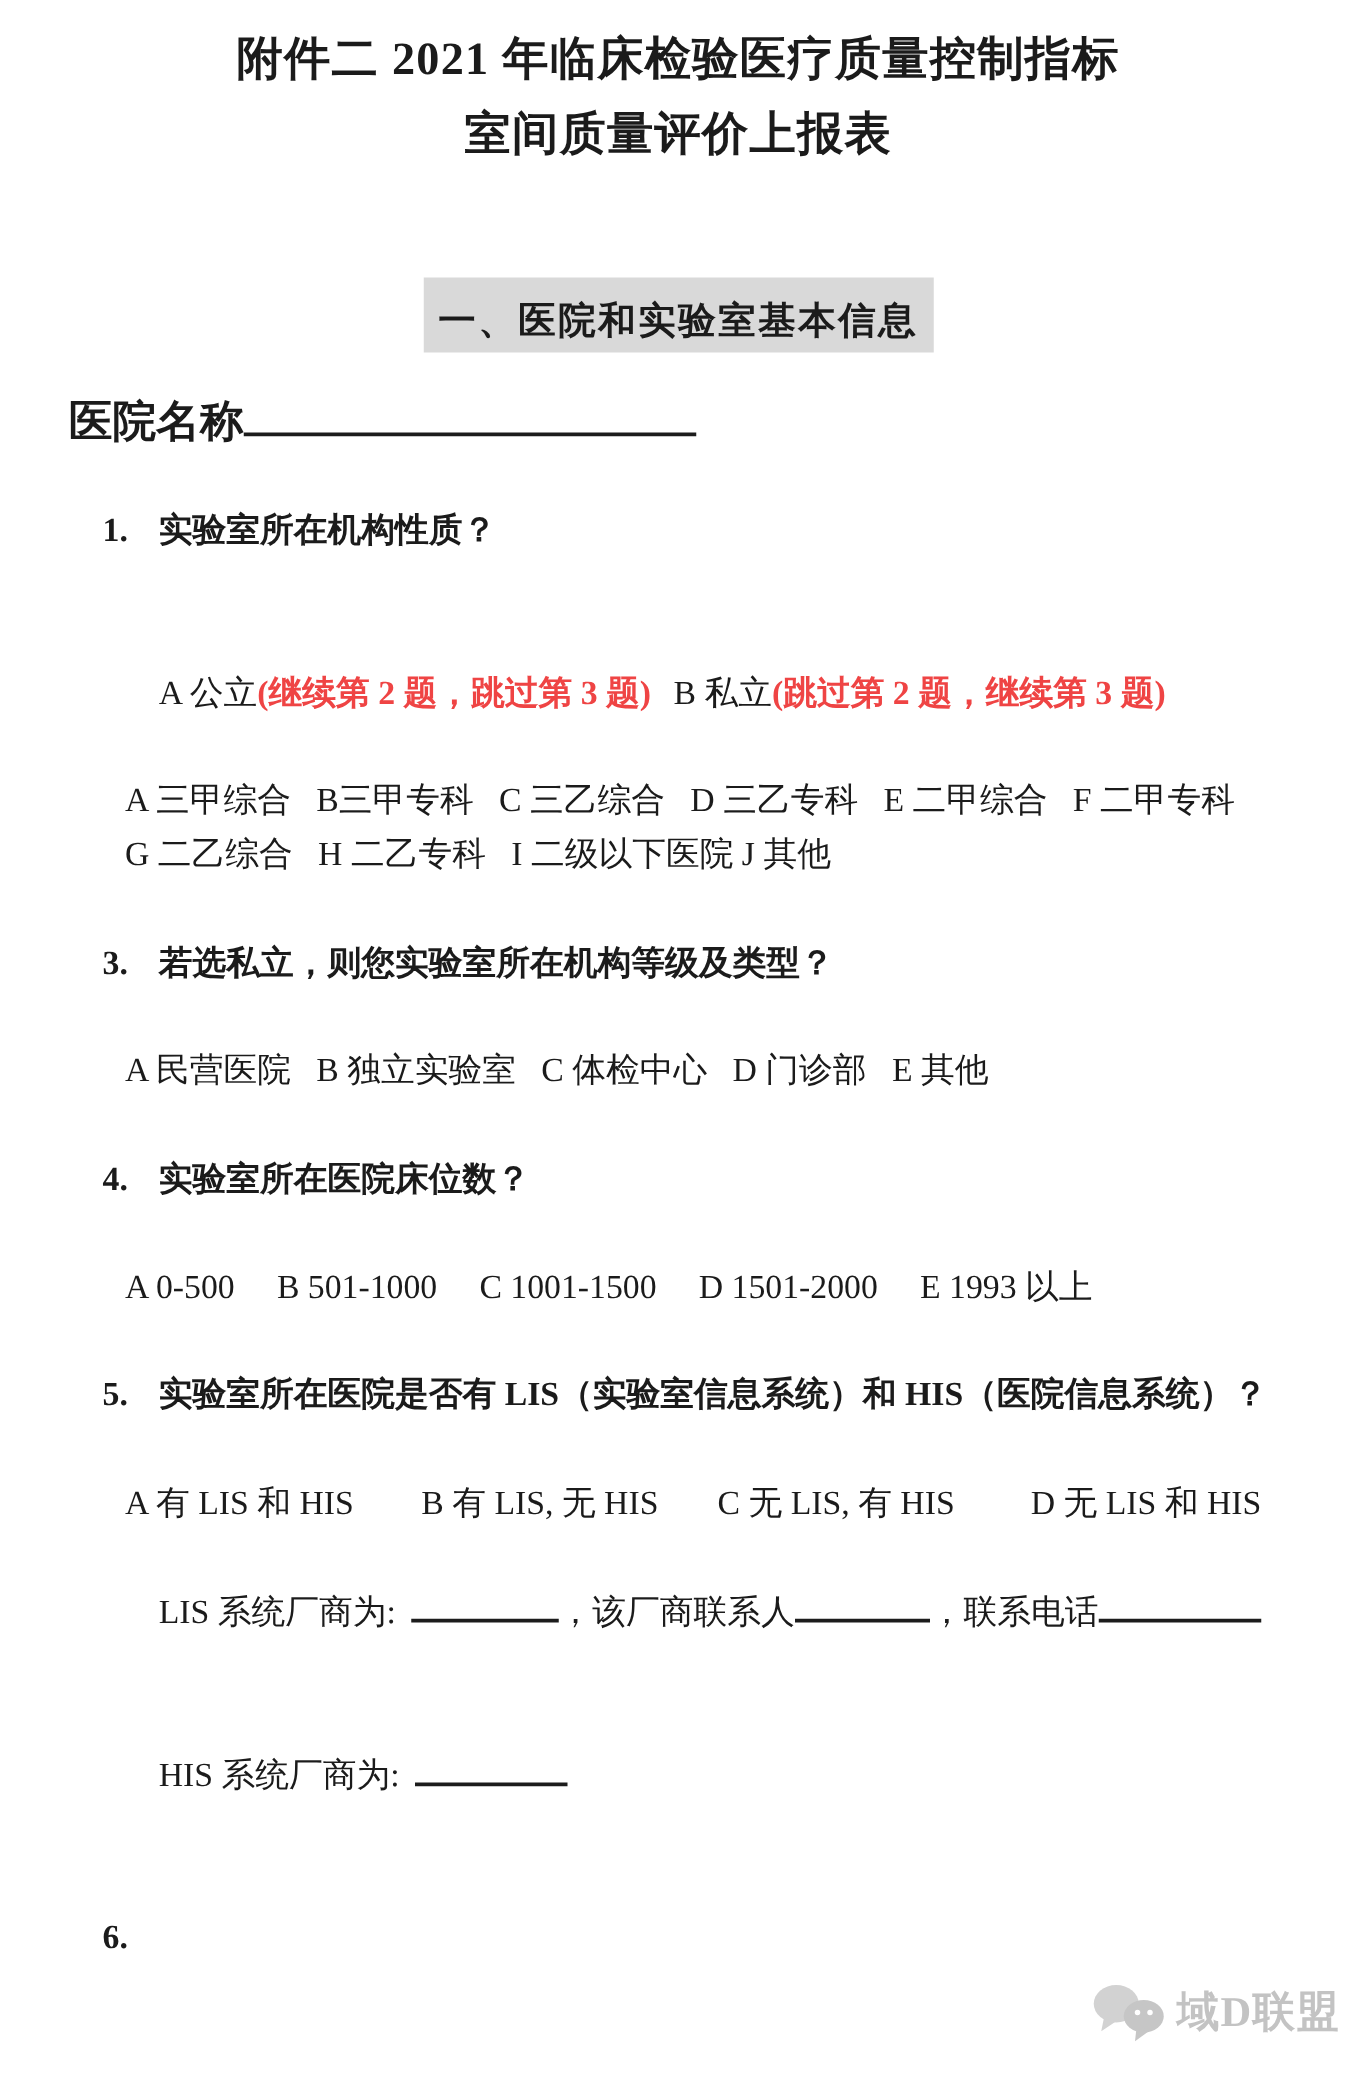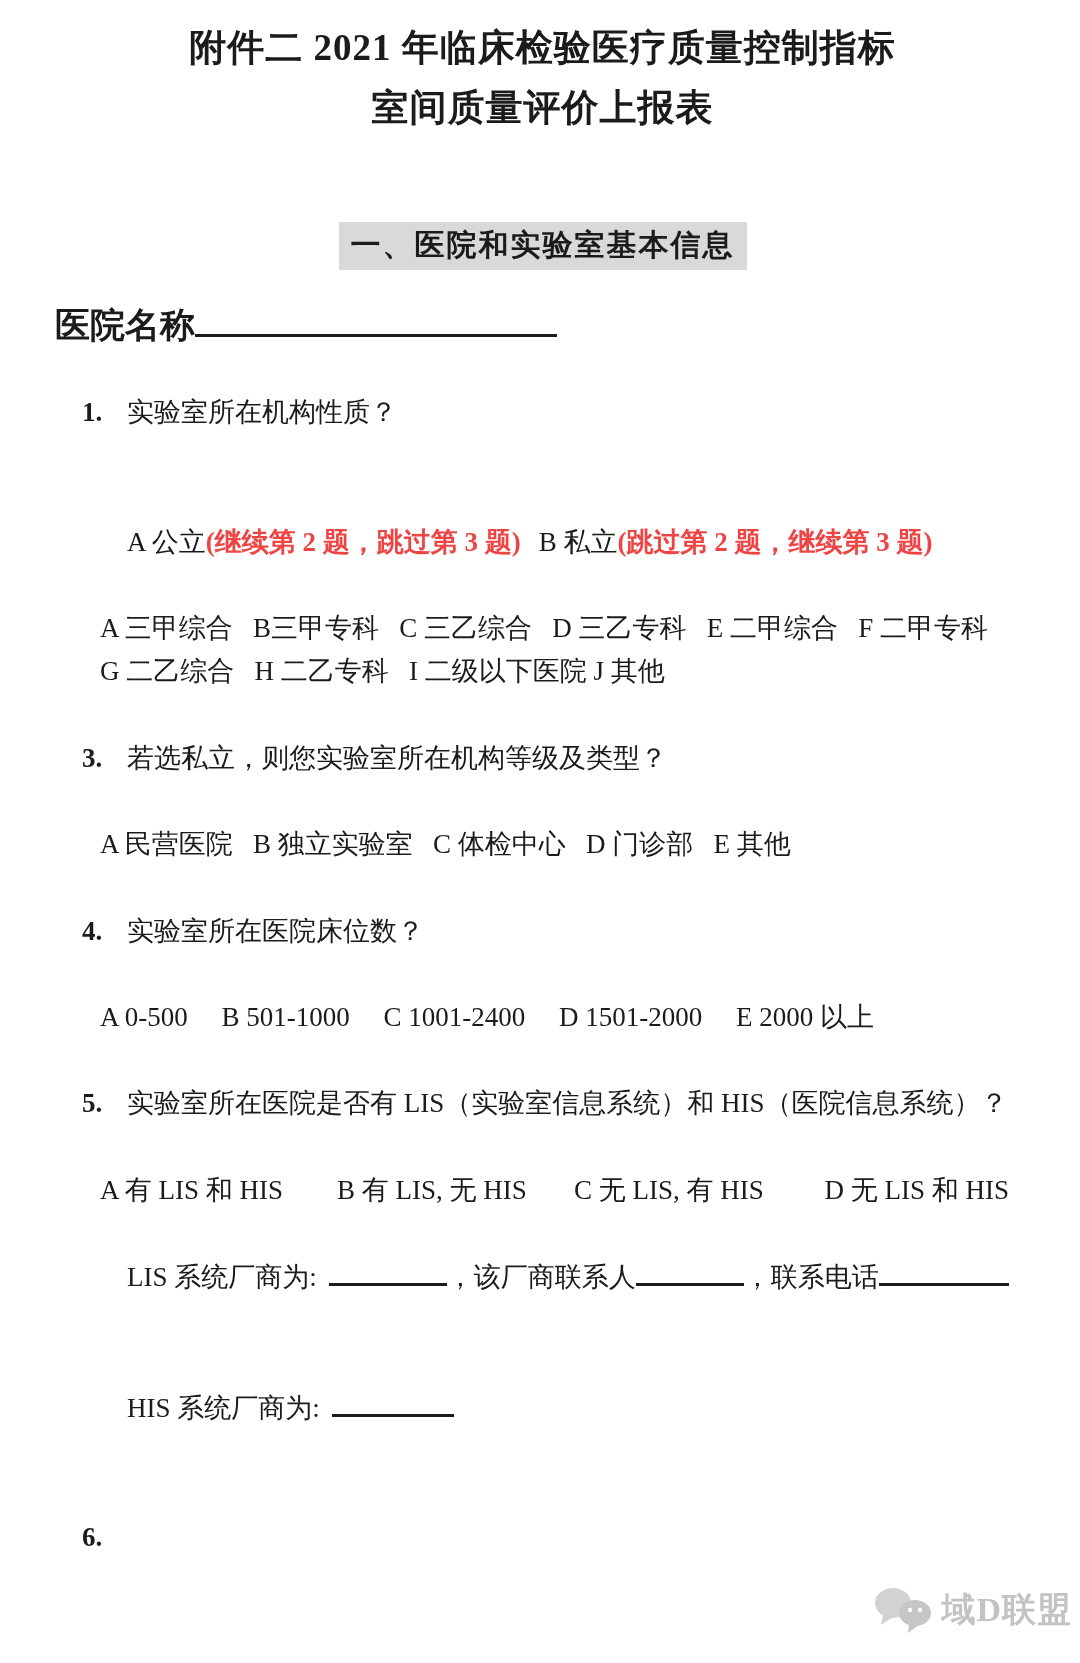--- a/index.html
+++ b/index.html
@@ -7,25 +7,25 @@
     width:1080px; height:1663px; background:#ffffff; overflow:hidden;
     font-family:"Liberation Serif","DejaVu Serif",serif; color:#1b1b1b;
   }
   .page { position:relative; width:1080px; height:1549px; box-sizing:border-box;
           padding:24px 50px 0 55px; }
   .title { text-align:center; font-size:37px; font-weight:bold; line-height:48px;
            margin:0; letter-spacing:1px; }
   .title-2 { margin-top:12px; }
   .section-row { text-align:center; margin-top:90px; }
   .section-header { display:inline-block; background:#d9d9d9; font-weight:bold;
-                    font-size:30px; line-height:34px; padding:6px 12px 8px;
+                    font-size:30px; line-height:34px; padding:18px 12px 8px;
                     letter-spacing:2px; }
   .hospital-line { margin-top:34px; font-size:35px; line-height:44px; font-weight:bold; }
   .line { font-size:27px; line-height:43.2px; white-space:pre-wrap; }
-  .bold { font-weight:normal; }
+  .bold { font-weight:bold; }
   .red  { color:#ef4444; font-weight:bold; }
   .qnum { display:inline-block; width:45px; font-weight:bold; }
   .indent  { padding-left:45px; }
   .blank { display:inline-block; border-bottom:3px solid #1c1c1c; height:28px;
            vertical-align:baseline; }
   .gap12 { margin-left:12px; } .gap18 { margin-left:18px; }
   .watermark { position:absolute; top:1585px; right:8px; display:flex;
                align-items:center; color:#c3c3c3; font-size:34px;
                font-weight:bold; letter-spacing:1px; }
   .watermark svg { display:block; margin-right:2px; }
@@ -57,21 +57,21 @@
   <div class="line indent">G 二乙综合   H 二乙专科   I 二级以下医院 J 其他</div>
 
   <div class="line">
     <span class="qnum">3.</span><span class="bold">若选私立，则您实验室所在机构等级及类型？</span>
   </div>
   <div class="line indent">A 民营医院   B 独立实验室   C 体检中心   D 门诊部   E 其他</div>
 
   <div class="line">
     <span class="qnum">4.</span><span class="bold">实验室所在医院床位数？</span>
   </div>
-  <div class="line indent">A 0-500     B 501-1000     C 1001-2400     D 1501-2000     E 2000 以上</div>
+  <div class="line indent">A 0-500     B 501-1000     C 1001-1500     D 1501-2000     E 1993 以上</div>
 
   <div class="line">
     <span class="qnum">5.</span><span class="bold">实验室所在医院是否有 LIS（实验室信息系统）和 HIS（医院信息系统）？</span>
   </div>
   <div class="line indent">A 有 LIS 和 HIS        B 有 LIS, 无 HIS       C 无 LIS, 有 HIS         D 无 LIS 和 HIS</div>
   <div class="line indent">
     <span>LIS 系统厂商为:</span><span class="blank gap12" style="width:118px"></span><span>，该厂商联系人</span><span class="blank" style="width:108px"></span><span>，联系电话</span><span class="blank" style="width:130px"></span>
   </div>
   <div class="line indent">
     <span>HIS 系统厂商为:</span><span class="blank gap12" style="width:122px"></span>

